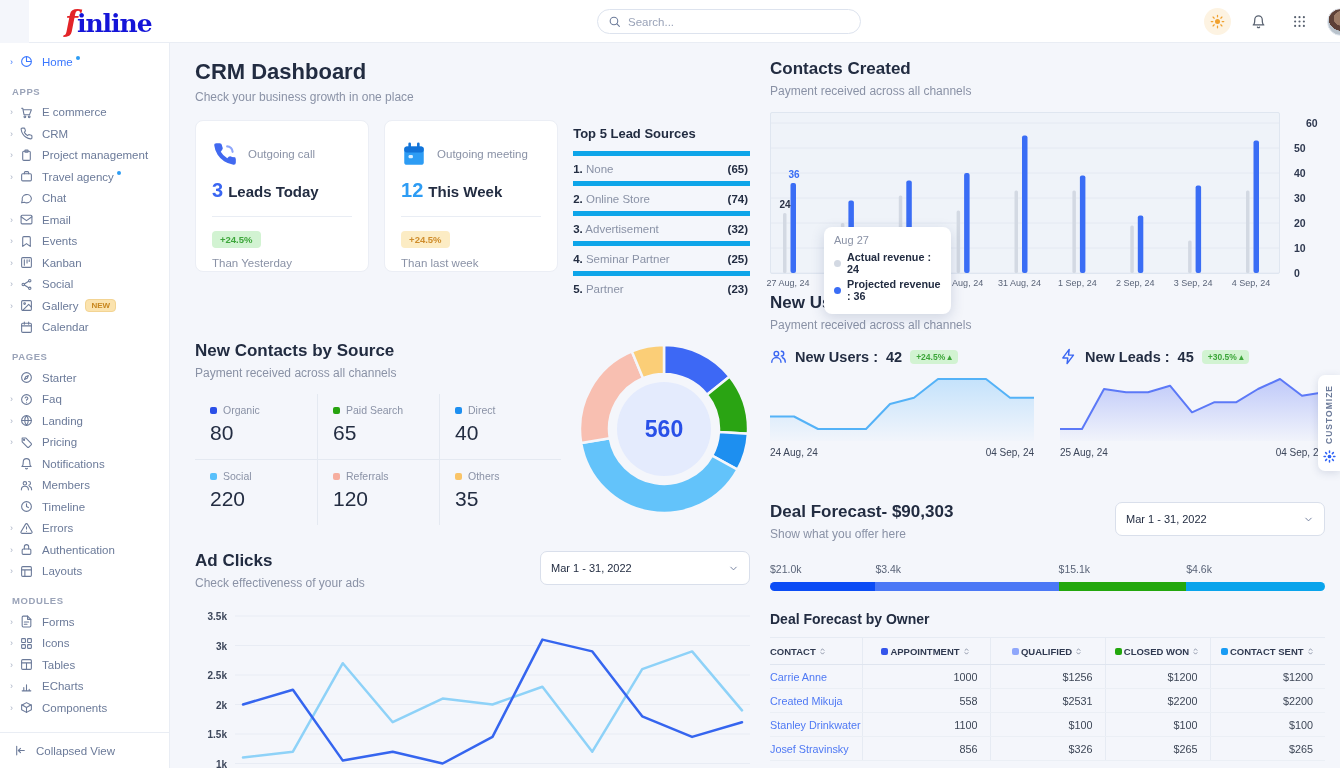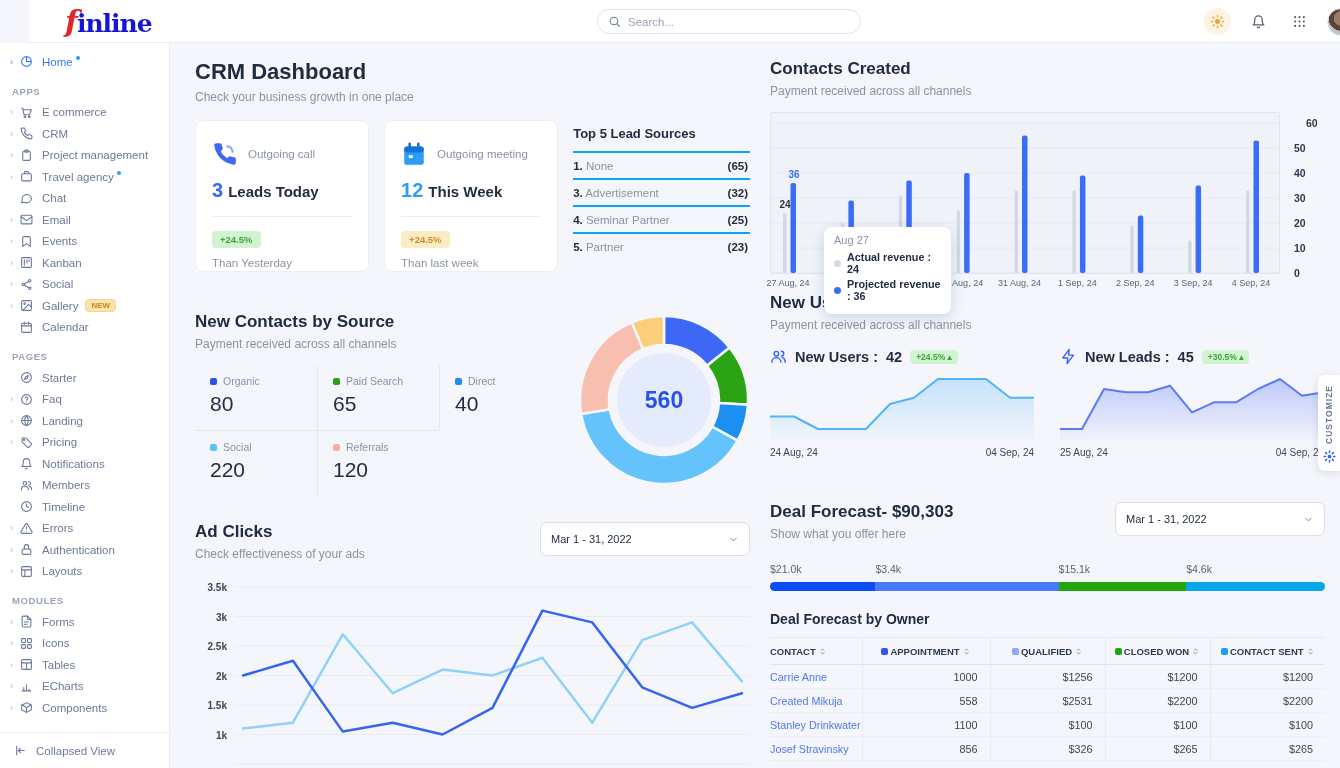--- a/index.html
+++ b/index.html
@@ -54,21 +54,21 @@
   .card-val { margin-top:12px; font-size:15px; font-weight:bold; color:#232d42; }
   .card-val b { font-size:20px; margin-right:5px; }
   .card hr { border:none; border-top:1px solid #e9edf4; margin:14px 0 12px; }
   .badge { display:inline-block; font-size:9.5px; font-weight:bold; border-radius:4px; padding:3px 8px; }
   .badge.green { background:#d2f3d2; color:#3da63a; }
   .badge.orange { background:#fcecc4; color:#cf8d2c; }
   .card-note { margin-top:9px; font-size:11.5px; color:#8a92a6; }
   
   .ls-panel { width:178px; padding-top:2px; }
   .ls-title { font-size:13px; font-weight:800; color:#222c41; padding:4px 0 10px; }
-  .ls-row { display:flex; justify-content:space-between; border-top:2px solid #0ea5e9; padding:7px 2px 6px 0;
+  .ls-row { display:flex; justify-content:space-between; border-top:5px solid #0ea5e9; padding:7px 2px 6px 0;
     font-size:11.5px; color:#8a92a6; }
   .ls-row b.rk { color:#232d42; font-weight:bold; }
   .ls-row .ct { color:#232d42; font-weight:bold; }
   
   .nc-sec { position:relative; margin-top:40px; min-height:186px; }
   .stats { margin-top:14px; width:366px; display:grid; grid-template-columns:122px 122px 122px; }
   .stat-cell { padding:10px 0 14px 15px; }
   .stat-cell.bl { border-left:1px solid #e4e9f1; }
   .stat-cell.bt { border-top:1px solid #e4e9f1; }
   .stat-leg { display:flex; align-items:center; gap:6px; font-size:10.5px; color:#8a92a6; }
@@ -516,20 +516,24 @@
         <div class="card-note">Than last week</div>
       </div>
       <div class="ls-panel">
         <div class="ls-title">Top 5 Lead Sources</div>
         <div id="ls-list">
             <div class="ls-row">
               <span><b class="rk">1.</b> None</span>
               <span class="ct">(65)</span>
             </div>
             <div class="ls-row">
+              <span><b class="rk">2.</b> Online Store</span>
+              <span class="ct">(74)</span>
+            </div>
+            <div class="ls-row">
               <span><b class="rk">3.</b> Advertisement</span>
               <span class="ct">(32)</span>
             </div>
             <div class="ls-row">
               <span><b class="rk">4.</b> Seminar Partner</span>
               <span class="ct">(25)</span>
             </div>
             <div class="ls-row">
               <span><b class="rk">5.</b> Partner</span>
               <span class="ct">(23)</span>
@@ -569,20 +573,27 @@
               <span>Social</span>
             </div>
       <div class="stat-val">220</div>
           </div>
           <div class="stat-cell bl bt">
             <div class="stat-leg">
               <span class="stat-sq" style="background:#f6ae9f"></span>
               <span>Referrals</span>
             </div>
       <div class="stat-val">120</div>
+          </div>
+          <div class="stat-cell bl bt">
+            <div class="stat-leg">
+              <span class="stat-sq" style="background:#f9c468"></span>
+              <span>Others</span>
+            </div>
+      <div class="stat-val">35</div>
           </div>
         </div>
       <div class="donut-wrap" id="donut"><svg width="172" height="172" viewBox="0 0 172 172">
             <path d="M86.0 2.0A84 84 0 0 1 151.7 33.6L129.0 51.7A55 55 0 0 0 86.0 31.0Z" fill="#3d68f5" stroke="#f4f6fb" stroke-width="2.5"></path>
             <path d="M151.7 33.6A84 84 0 0 1 169.9 90.7L140.9 89.1A55 55 0 0 0 129.0 51.7Z" fill="#2aa413" stroke="#f4f6fb" stroke-width="2.5"></path>
             <path d="M169.9 90.7A84 84 0 0 1 159.5 126.6L134.1 112.6A55 55 0 0 0 140.9 89.1Z" fill="#1d8ff0" stroke="#f4f6fb" stroke-width="2.5"></path>
             <path d="M159.5 126.6A84 84 0 0 1 3.2 100.1L31.8 95.2A55 55 0 0 0 134.1 112.6Z" fill="#63c3fa" stroke="#f4f6fb" stroke-width="2.5"></path>
             <path d="M3.2 100.1A84 84 0 0 1 53.9 8.4L65.0 35.2A55 55 0 0 0 31.8 95.2Z" fill="#f8bfb1" stroke="#f4f6fb" stroke-width="2.5"></path>
             <path d="M53.9 8.4A84 84 0 0 1 86.0 2.0L86.0 31.0A55 55 0 0 0 65.0 35.2Z" fill="#fbce77" stroke="#f4f6fb" stroke-width="2.5"></path>
      <circle cx="86" cy="86" r="47" fill="#e4ebfd"></circle>

